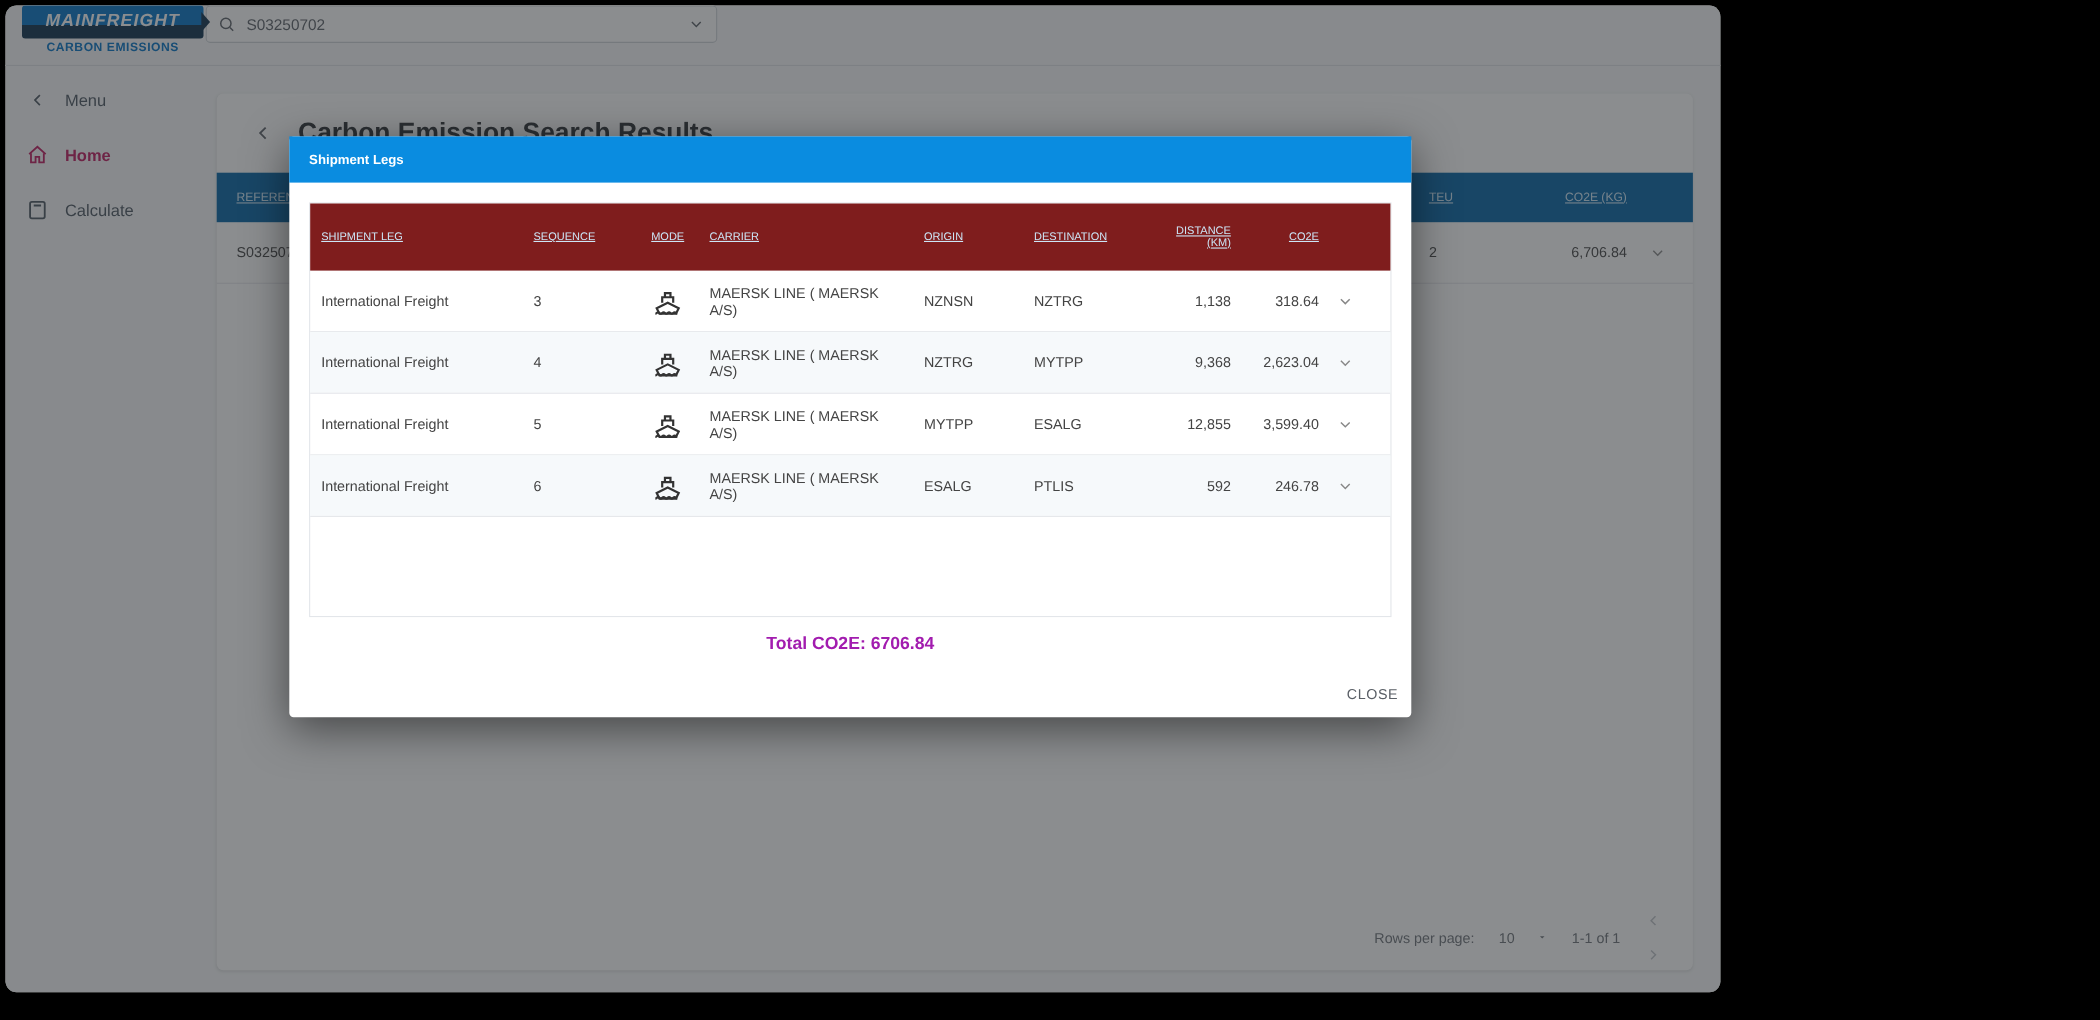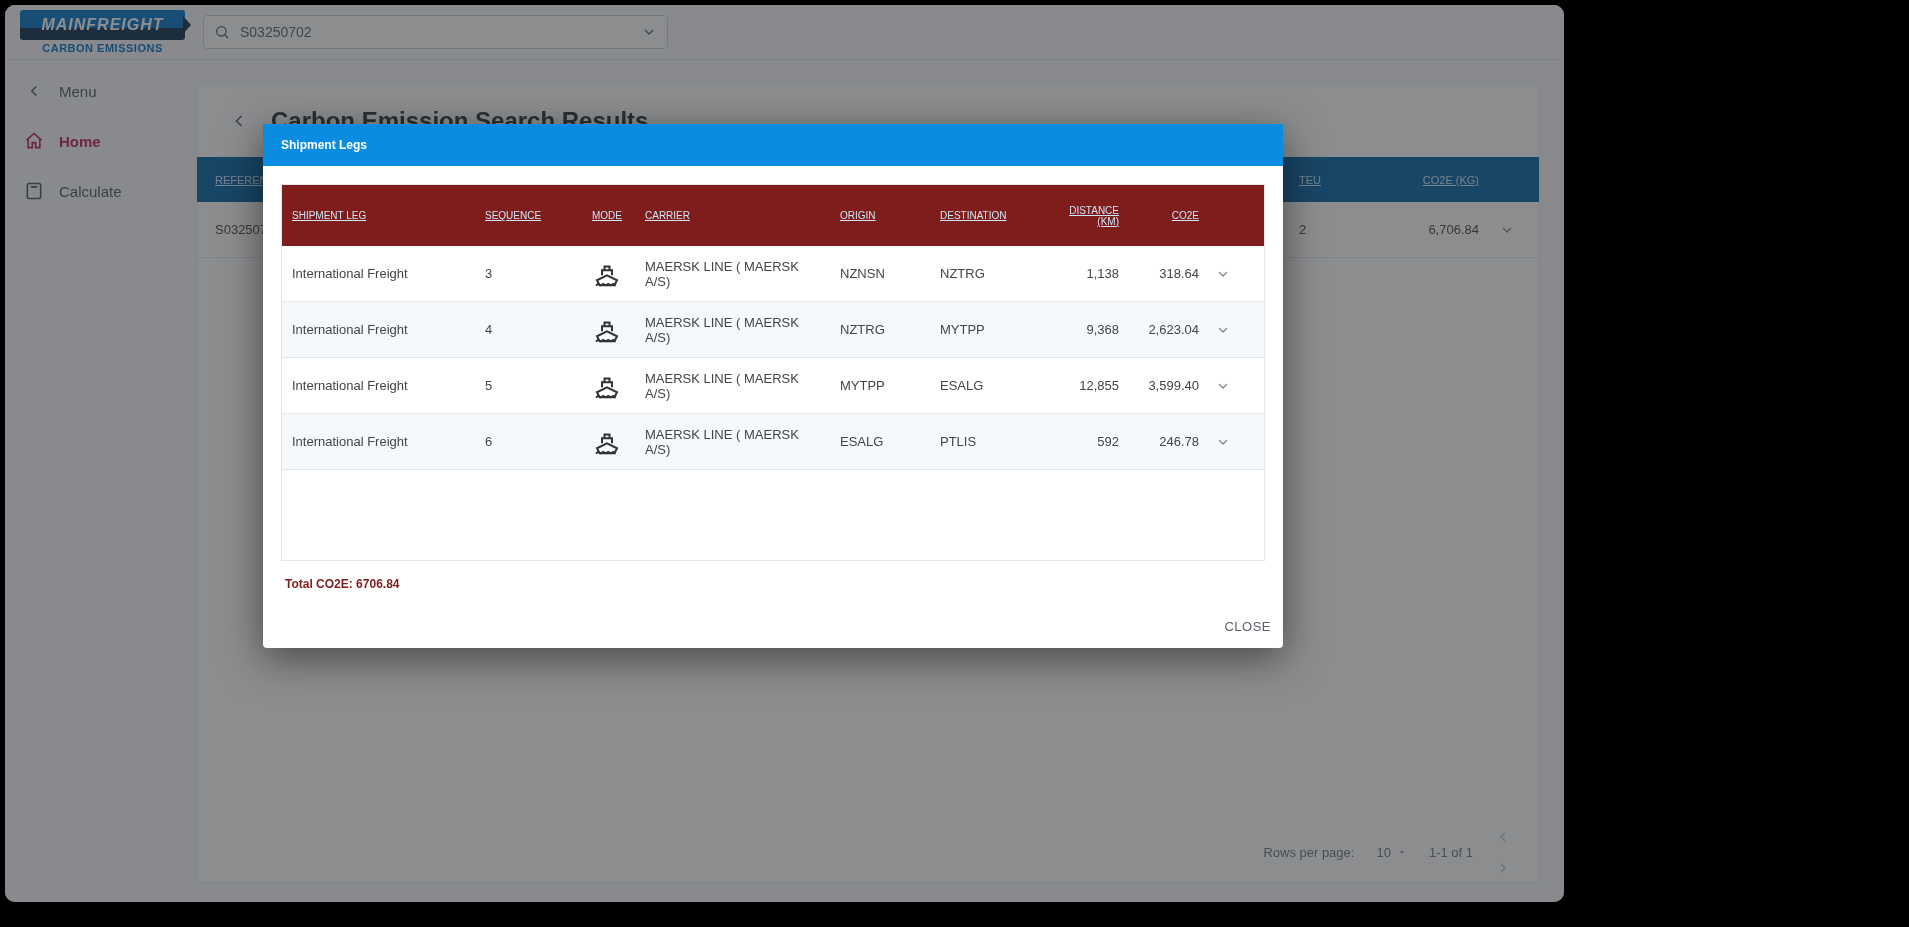--- a/index.html
+++ b/index.html
@@ -1,20 +1,20 @@
 <!DOCTYPE html>
 <html><head>
 <meta charset="utf-8">
 <style>
 * { box-sizing: border-box; margin: 0; padding: 0; }
 body { font-family: Arial, Helvetica, sans-serif; font-size: 13px; color: #333; background: #000; width: 1909px; height: 927px; overflow: hidden; position: relative; }
 .app { background: #f8f9fa; position: absolute; inset: 5px 345px 25px 5px; border-radius: 10px; overflow: hidden; display: flex; flex-direction: column; }
 
 
-.header { height: 55px; border-bottom: 1px solid #e1e3e6; display: flex; align-items: center; padding: 0 15px; gap: 18px; }
+.header { height: 55px; border-bottom: 1px solid #e1e3e6; display: flex; align-items: flex-start; padding: 0 15px; gap: 2px; }
 .logo { display: flex; flex-direction: column; align-items: center; }
 .logo-main { width: 165px; height: 30px; background: linear-gradient(180deg,#0071c5 0%,#0071c5 60%,#0b2e4a 60%,#0b2e4a 100%); border-radius: 3px; color: #fff; display: flex; align-items: center; justify-content: center; font-style: italic; font-weight: 900; font-size: 16px; letter-spacing: 1px; position: relative; }
 .logo-main::after{content:""; position:absolute; right:-6px; top:6px; width:0;height:0;border-left:8px solid #0b2e4a;border-top:9px solid transparent;border-bottom:9px solid transparent;}
 .logo-sub { color: #0071c5; font-size: 11px; font-weight: 700; letter-spacing: 0.5px; margin-top: 2px;}
 .search { width: 465px; height: 34px; border:1px solid #cfd3d8; border-radius: 4px; display:flex; align-items:center; padding:0 10px; gap:10px; color:#5a5f66; background:#fff;}
 .search input{ flex:1; border:none; outline:none; font-size:14px; color:#5a5f66; background:transparent;}
 .search .chev{ color:#5a5f66; }
 
 
 .body { flex:1; display:flex; }
@@ -34,21 +34,21 @@
 .trow{ height:56px; border-bottom:1px solid #e6e8eb; display:flex; align-items:center; font-size:13px; color:#444;}
 .trow .td{ padding:0 10px;}
 .ref-col{width:130px; padding-left:18px !important;}
 .teu-col{width:80px;}
 .co2e-col{width:120px; text-align:right;}
 .spacer{flex:1;}
 .kg-col{width:60px; text-align:right;}
 .expand-col{width:50px; text-align:center; color:#888;}
 
 .pager{ margin-top:auto; height:60px; display:flex; align-items:center; justify-content:flex-end; padding:0 28px; gap:22px; color:#6d7278; font-size:13px;}
-.pager .sel{display:flex;align-items:center;gap:6px;}
+.pager .sel{display:flex;align-items:center;gap:20px;}
 .pager .nav{ color:#bfc3c8;}
 .pager .nav span{padding:0 6px; cursor:pointer;}
 
 
 .overlay{ position:absolute; inset:0; background: rgba(43,47,51,0.55);}
 .modal{ position:absolute; left:258px; top:119px; width:1020px; background:#fff; border-radius:4px; box-shadow: 0 10px 40px rgba(0,0,0,0.5);}
 .modal-title{ background:#0a8ce0; color:#fff; padding: 14px 18px; font-size:12px; font-weight:600;}
 .modal-body{ padding: 18px;}
 .mtab{ border:1px solid #e3e6ea;}
 .mhead{ background:#7f1d1d; color:#cde6f7; height:61px; display:flex; align-items:center; font-size:10px; text-decoration:underline;}
@@ -58,21 +58,21 @@
 .mrow .md{ padding:0 8px;}
 .c-leg{width:195px; padding-left:10px !important;}
 .c-seq{width:100px;}
 .c-mode{width:60px; display:flex;justify-content:center;}
 .c-carrier{width:195px;}
 .c-origin{width:100px;}
 .c-dest{width:115px;}
 .c-dist{width:80px; text-align:right;}
 .c-co2e{width:80px; text-align:right;}
 .c-exp{width:50px; text-align:center; color:#888;}
-.modal-total{ text-align:left; padding: 16px 4px 0; color:#7f1d1d; font-size:12px; font-weight:700;}
+.modal-total{ text-align:center; padding: 16px 4px 0; color:#a21caf; font-size:16px; font-weight:700;}
 .modal-actions{ text-align:right; padding: 10px 12px 14px;}
 .modal-actions button{ background:none;border:none; color:#5a5f66; font-size:13px; letter-spacing:0.5px; cursor:pointer;}
 
 svg{display:block;}
 .chev-down{width:16px;height:16px;}
 </style>
 </head>
 <body>
 
 <div class="app">

